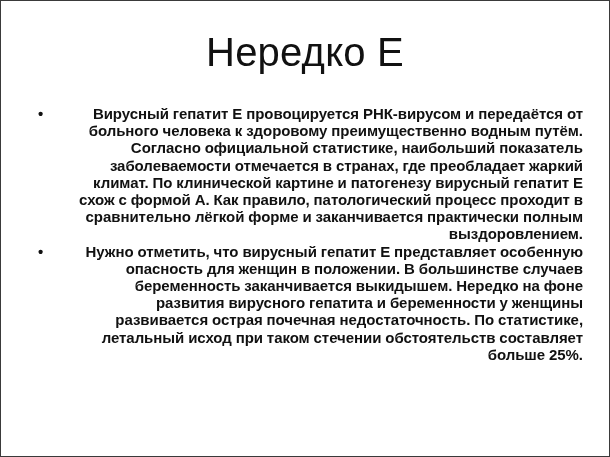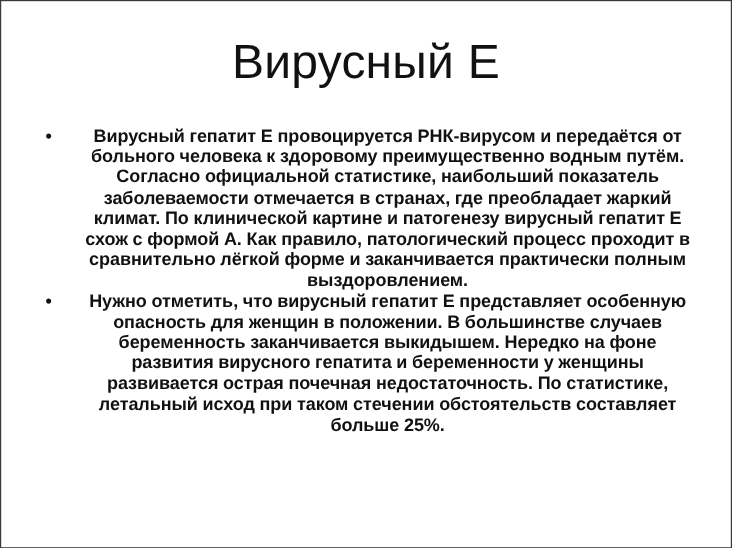--- a/index.html
+++ b/index.html
@@ -53,31 +53,31 @@
     padding-left: 7px;
     box-sizing: border-box;
     font-weight: 700;
   }
   .bullet-text {
     flex: 1 1 auto;
     font-size: 15px;
     line-height: 17.2px;
     font-weight: 600;
     color: #111111;
-    text-align: center;
+    text-align: right;
     word-spacing: -0.2px;
     letter-spacing: -0.05px;
   }
 </style>
 </head>
 <body>
 
 <div class="slide">
 
-  <div class="slide-title">Вирусный E</div>
+  <div class="slide-title">Нередко E</div>
 
   <div class="body-block">
 
     <div class="bullet-row">
       <span class="bullet-marker">•</span>
       <span class="bullet-text">Вирусный гепатит E провоцируется РНК-вирусом и передаётся от больного человека к здоровому преимущественно водным путём. Согласно официальной статистике, наибольший показатель заболеваемости отмечается в странах, где преобладает жаркий климат. По клинической картине и патогенезу вирусный гепатит E схож с формой А. Как правило, патологический процесс проходит в сравнительно лёгкой форме и заканчивается практически полным выздоровлением.</span>
     </div>
 
     <div class="bullet-row">
       <span class="bullet-marker">•</span>

